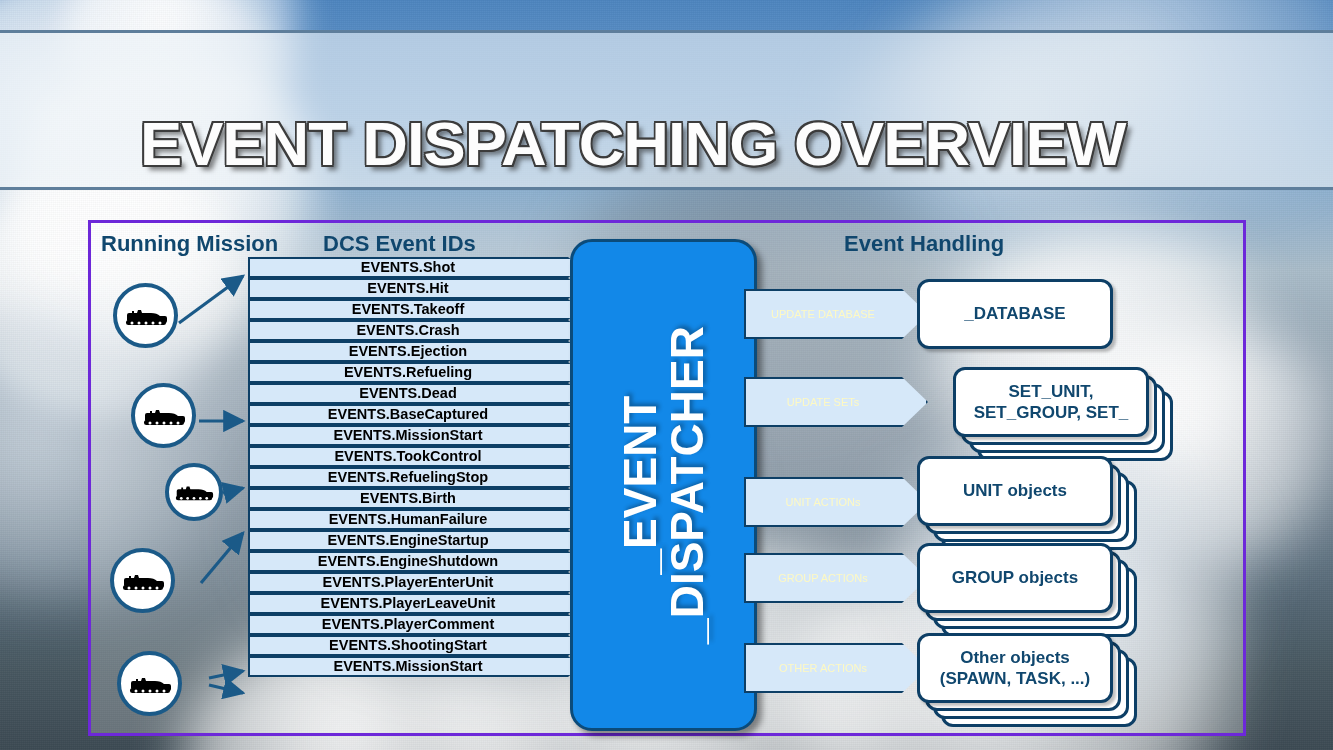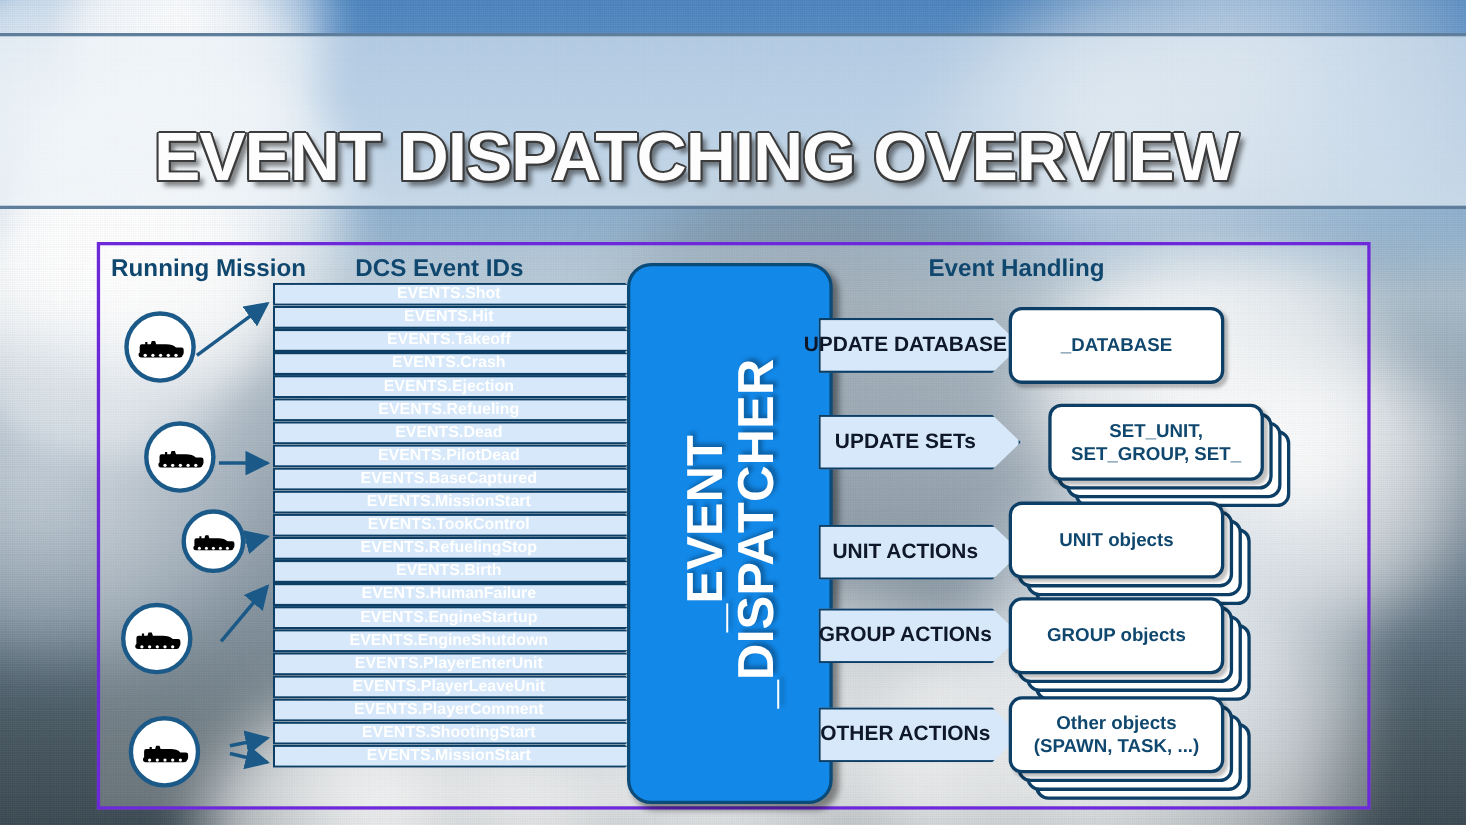--- a/index.html
+++ b/index.html
@@ -128,21 +128,21 @@
   .evt .chev {
     position:absolute; inset:0;
     background:#d6e8f9;
     border:2px solid #0d3f66;
     clip-path: polygon(0 0, calc(100% - 13px) 0, 100% 50%, calc(100% - 13px) 100%, 0 100%);
     filter: drop-shadow(2px 2px 1.4px rgba(0,0,0,0.38));
   }
   .evt .lbl {
     position:absolute; left:0; right:13px; top:0; bottom:0;
     display:flex; align-items:center; justify-content:center;
-    color:#ffffff; font-weight:700; font-size:14.5px;
+    color:#000000; font-weight:700; font-size:14.5px;
     white-space:nowrap;
     text-align:right;
   }
 
   
   #dispatcher {
     position:absolute; left:479px; top:16px; width:187px; height:492px;
     background:#1288e8;
     border:3px solid #0b4b7a;
     border-radius:22px;
@@ -170,21 +170,21 @@
   .action .chev {
     position:absolute; inset:0;
     background:#d6e8f9;
     border:2px solid #0d3f66;
     clip-path: polygon(0 0, calc(100% - 26px) 0, 100% 50%, calc(100% - 26px) 100%, 0 100%);
     filter: drop-shadow(3px 3px 2px rgba(0,0,0,0.35));
   }
   .action .lbl {
     position:absolute; left:0; right:26px; top:0; bottom:0;
     display:flex; align-items:center; justify-content:center;
-    color:#0f172a; font-weight:700; font-size:19px;
+    color:#fef9c3; font-weight:400; font-size:11px;
     white-space:nowrap;
   }
 
   
   .card-stack { position:absolute; width:201px; height:70px; }
   .card-stack .layer {
     position:absolute; left:0; top:0; width:196px; height:70px;
     background:#ffffff;
     border:3px solid #0d3f66;
     border-radius:12px;
@@ -343,24 +343,20 @@
     <div class="evt">
         <div class="chev"></div>
         <div class="lbl">EVENTS.Refueling</div>
       </div>
     <div class="evt">
         <div class="chev"></div>
         <div class="lbl">EVENTS.Dead</div>
       </div>
     <div class="evt">
         <div class="chev"></div>
-        <div class="lbl">EVENTS.PilotDead</div>
-      </div>
-    <div class="evt">
-        <div class="chev"></div>
         <div class="lbl">EVENTS.BaseCaptured</div>
       </div>
     <div class="evt">
         <div class="chev"></div>
         <div class="lbl">EVENTS.MissionStart</div>
       </div>
     <div class="evt">
         <div class="chev"></div>
         <div class="lbl">EVENTS.TookControl</div>
       </div>

